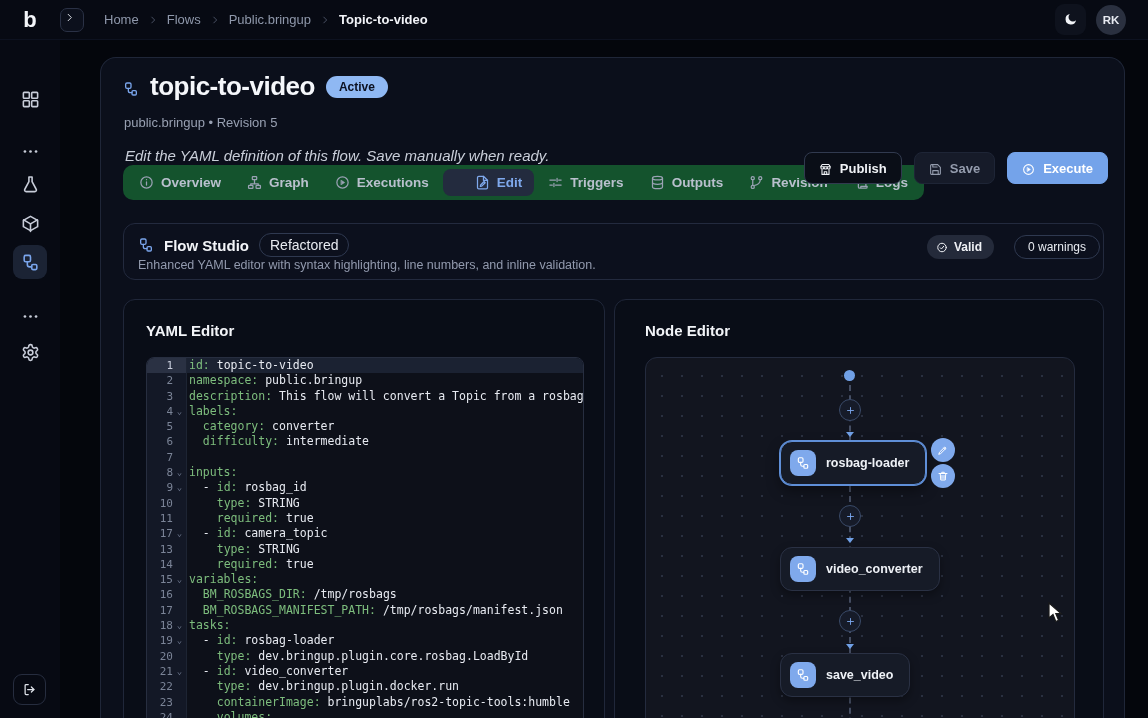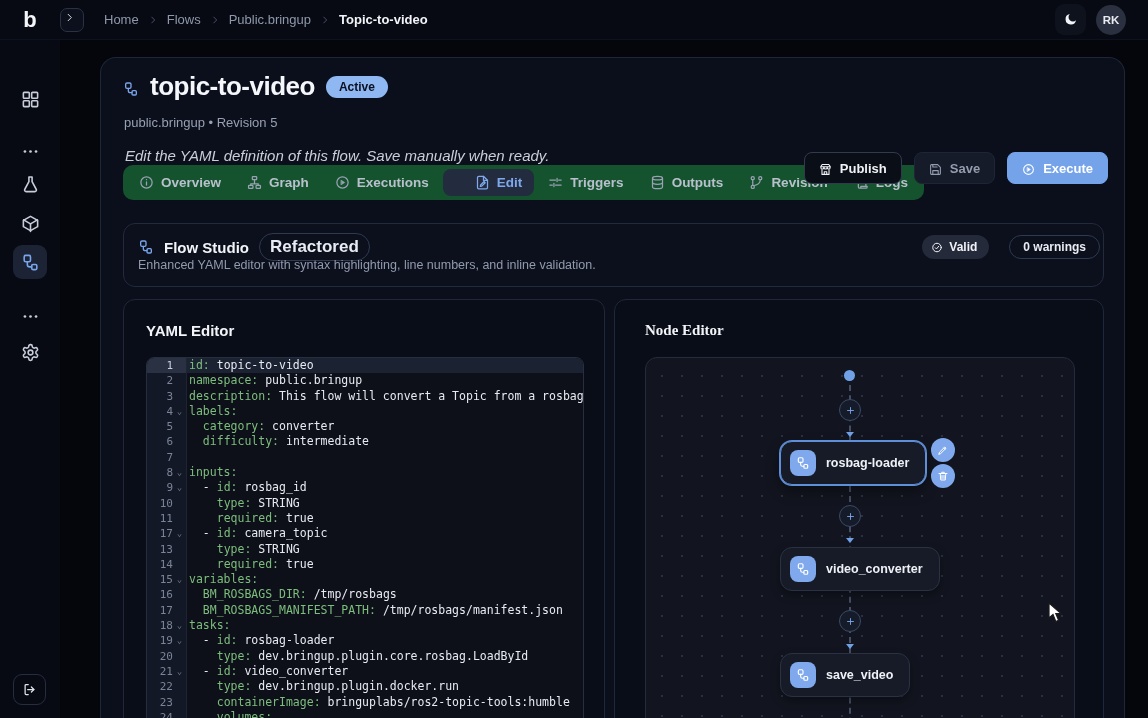--- a/index.html
+++ b/index.html
@@ -61,44 +61,44 @@
   
   .actions { position:absolute; right:16px; top:94px; display:flex; gap:12px; }
   .btn { height:32px; display:flex; align-items:center; gap:8px; padding:0 14px; border-radius:8px;
          font-size:13px; font-weight:700; cursor:pointer; }
   .btn svg { width:15px; height:15px; }
   .btn.dark { background:#0A0E17; border:1px solid #313A4F; color:#F0F2F6; }
   .btn.muted { background:#161B29; border:1px solid #1E2536; color:#949CAD; }
   .btn.primary { background:#74A3EA; border:1px solid #74A3EA; color:#FFFFFF; }
 
   
-  .studio { position:absolute; left:22px; top:165px; width:981px; height:64px; border:1px solid #232A3E;
+  .studio { position:absolute; left:22px; top:165px; width:981px; height:57px; border:1px solid #232A3E;
             border-radius:12px; background:#0C101D; }
   .studio-row1 { position:absolute; left:14px; top:9px; display:flex; align-items:center; gap:10px; }
   .studio-icon { color:#7AA5EC; display:flex; }
   .studio-icon svg { width:16px; height:16px; }
   .studio-title { color:#F2F4F8; font-size:15px; font-weight:700; }
-  .tag-pill { border:1px solid #2F3950; border-radius:999px; color:#E8EBF1; font-size:17px; font-weight:700;
+  .tag-pill { border:1px solid #2F3950; border-radius:999px; color:#E8EBF1; font-size:14px; font-weight:400;
               padding:3px 10px; }
   .studio-desc { position:absolute; left:14px; top:34px; color:#929AAE; font-size:12.5px; }
   .studio-badges { position:absolute; right:3px; top:11px; display:flex; gap:20px; }
   .valid-pill { background:#242A3A; border-radius:999px; color:#F0F2F6; font-size:12px; font-weight:700;
                 padding:4px 12px 4px 9px; display:flex; align-items:center; gap:6px; }
   .valid-pill svg { width:13px; height:13px; }
-  .warn-pill { border:1px solid #2F3950; border-radius:999px; color:#E8EBF1; font-size:12px; font-weight:700;
+  .warn-pill { border:1px solid #2F3950; border-radius:999px; color:#E8EBF1; font-size:12px; font-weight:400;
                padding:4px 13px; }
 
   
   .panel { position:absolute; top:241px; height:460px; background:#090D17; border:1px solid #20273A;
            border-radius:12px; overflow:hidden; }
   .panel.left { left:22px; width:482px; }
   .panel.right { left:513px; width:490px; }
   .panel-title { position:absolute; color:#F2F4F8; font-size:15px; font-weight:700; top:22px; }
   .panel.left .panel-title { left:22px; }
-  .panel.right .panel-title { left:30px;font-family:Liberation Serif, serif; }
+  .panel.right .panel-title { left:30px; }
 
   
   .codebox { position:absolute; left:22px; top:57px; width:438px; height:420px; background:#0D1019;
              border:1px solid #272E40; border-radius:8px; overflow:hidden;
              font-family:"DejaVu Sans Mono", monospace; font-size:11.5px; line-height:15.3px; }
   .cl { display:flex; height:15.3px; white-space:pre; }
   .gut { flex:0 0 40px; background:#131826; border-right:1px solid #1D2433; color:#7B8497; font-size:11px;
          display:flex; justify-content:flex-end; align-items:center; }
   .ln { display:inline-block; width:24px; text-align:right; }
   .fold { display:inline-block; width:13px; text-align:center; color:#6C768C; font-size:9px; }

